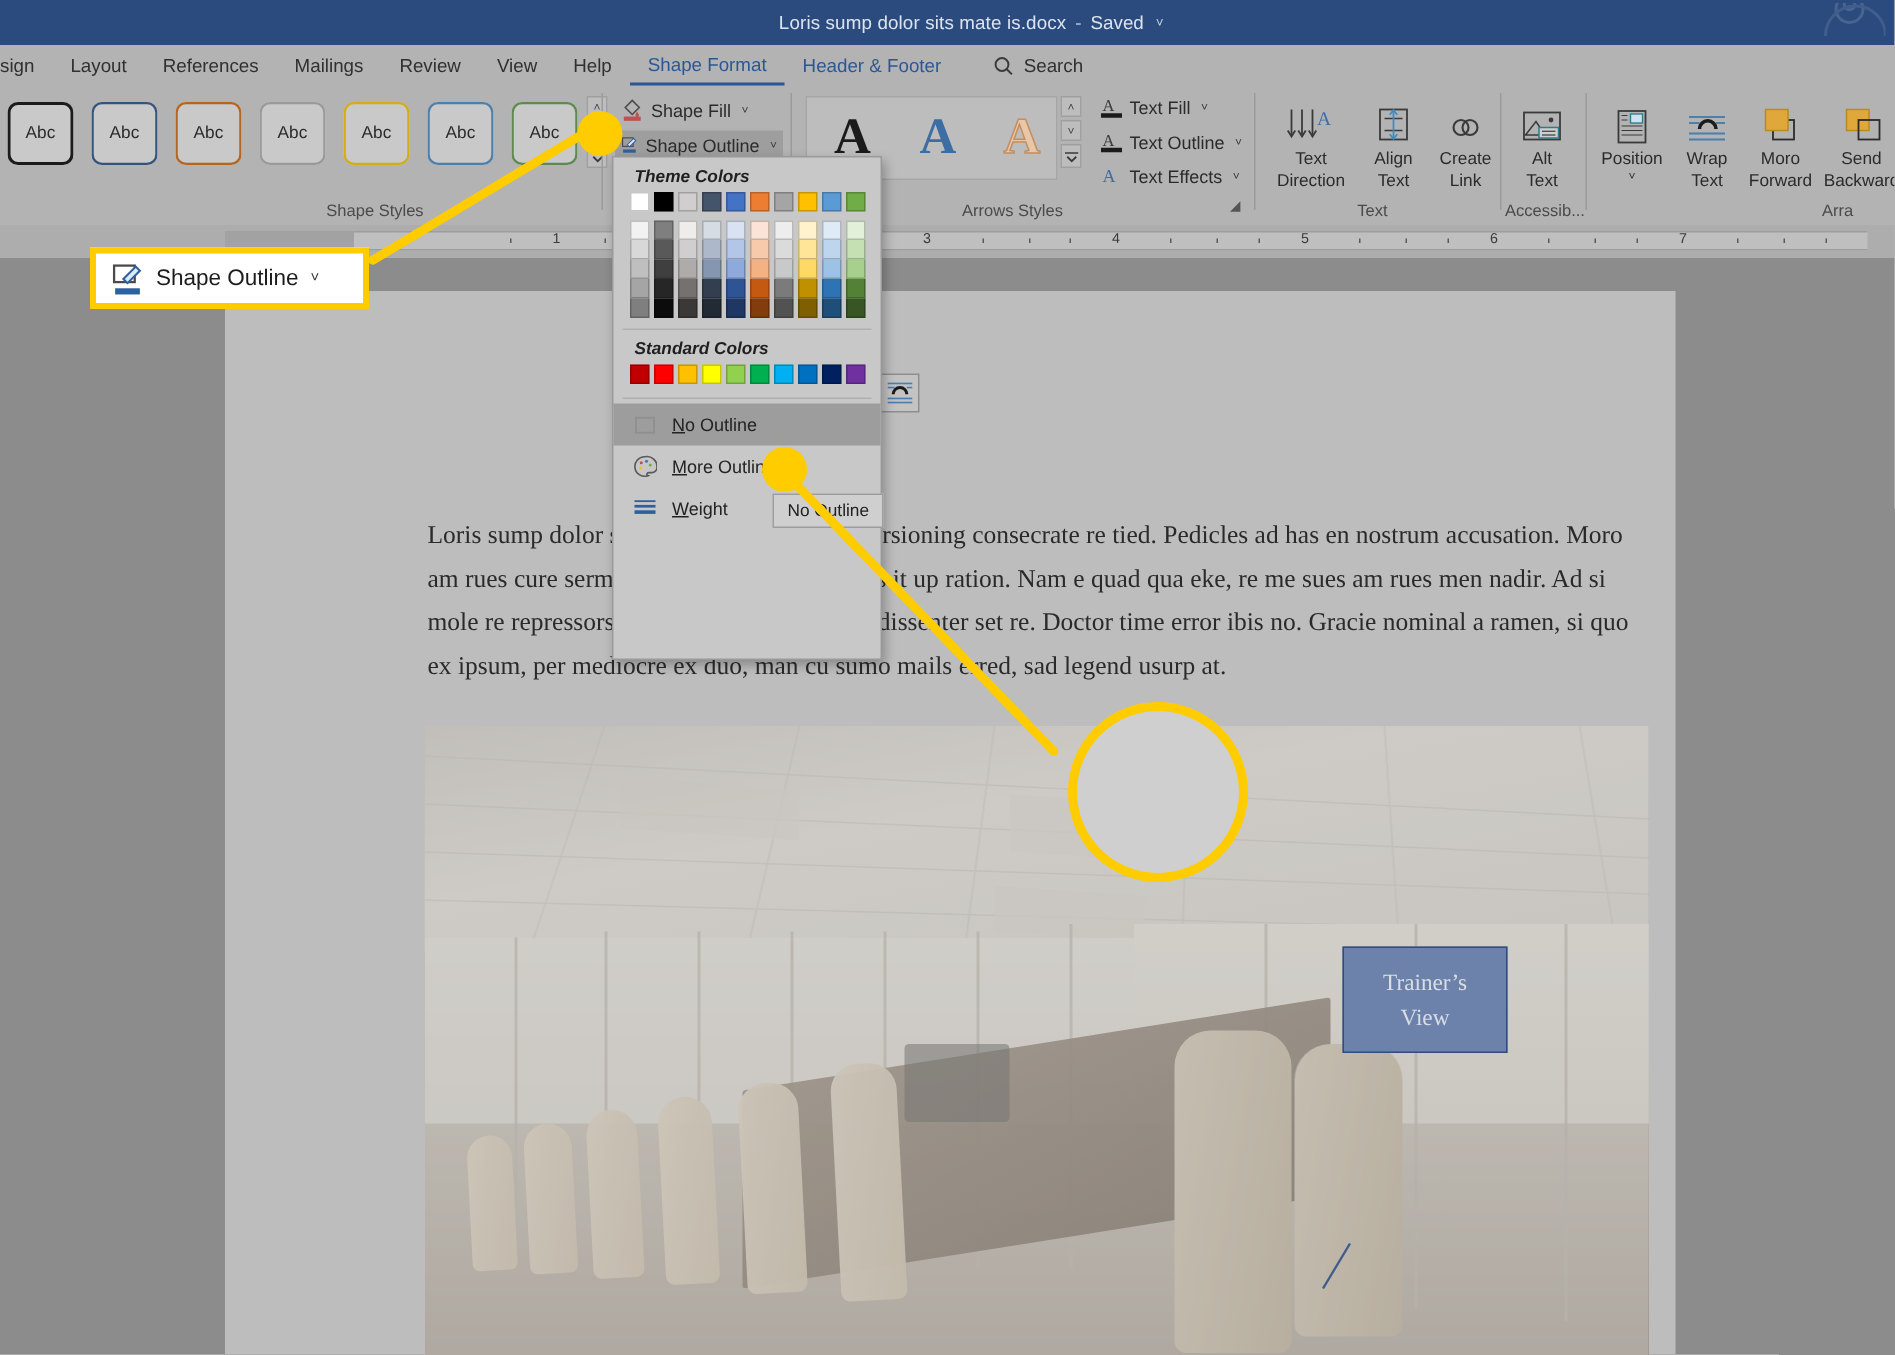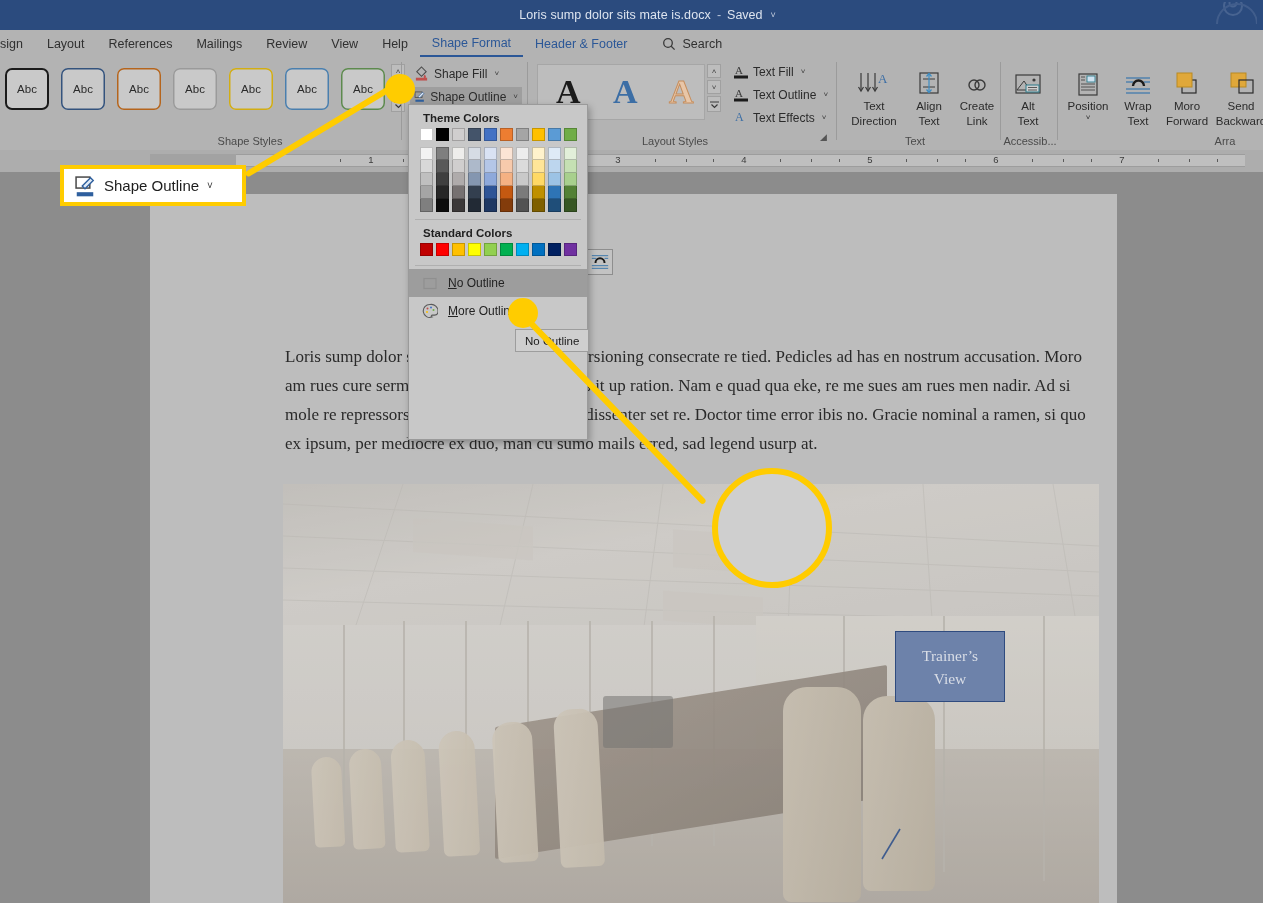--- a/index.html
+++ b/index.html
@@ -184,21 +184,21 @@
   }
   .trainer-line { position: absolute; left: 880px; top: 655px; width: 22px; height: 34px; }
 
   
   .dropdown {
     position: absolute; left: 408px; top: 104px; width: 180px; height: 336px;
     background: #c8c8c8; border: 1px solid #9a9a9a;
     box-shadow: 2px 3px 7px rgba(0,0,0,.28);
   }
   .dd-head {
-    font-size: 11.5px; font-weight: 700; color: #1f1f1f; padding: 7px 0 4px 14px;
+    font-size: 11.5px; font-weight: 700; color: #1f1f1f; padding: 7px 0 4px 14px; font-style: italic;
   }
   .sw-row { display: flex; gap: 3px; padding-left: 11px; }
   .sw { width: 13px; height: 13px; border: 1px solid rgba(0,0,0,.22); }
   .sw-col { display: flex; flex-direction: column; }
   .sw-col .sw { border-top: none; }
   .sw-col .sw:first-child { border-top: 1px solid rgba(0,0,0,.22); }
   .dd-sep { height: 1px; background: #b0b0b0; margin: 7px 6px 0 6px; }
   .dd-item {
     display: flex; align-items: center; gap: 9px; height: 28px; padding-left: 12px;
     font-size: 12px; color: #232323; position: relative;
@@ -506,21 +506,21 @@
           <rect x="13" y="10" width="14" height="13" fill="none" stroke="#2b2b2b" stroke-width="1.2"></rect>
         </svg>
       </span>
       <span class="cap">Send</span>
       <span class="cap">Backward</span>
     </div>
   </div>
 
   <div>
     <div class="grp-label" style="left:190px; top:135px; width:120px;">Shape Styles</div>
-    <div class="grp-label" style="left:610px; top:135px; width:130px;">Layout Styles</div>
+    <div class="grp-label" style="left:610px; top:135px; width:130px;">Arrows Styles</div>
     <div class="grp-label" style="left:880px; top:135px; width:70px;">Text</div>
     <div class="grp-label" style="left:985px; top:135px; width:90px;">Accessib...</div>
     <div class="grp-label" style="left:1195px; top:135px; width:60px;">Arra</div>
   </div>
 
   <div class="ruler">
     <div class="ruler-track"></div>
     <div class="ruler-ind" style="left:150px; width:86px;"></div>
     <div class="rk-num" style="left:371px;">1</div>
     <div class="rk-num" style="left:618px;">3</div>
@@ -755,20 +755,31 @@
           <path d="M8 1.5 a6.5 6.5 0 1 0 2 12.6 c-1.4 -.5 -.6 -2 .5 -2 h2 a3.5 3.5 0 0 0 3.5 -3.5 A6.7 6.7 0 0 0 8 1.5z" fill="none" stroke="#5a5a5a" stroke-width="1.1"></path>
           <circle cx="5.5" cy="5.5" r="1" fill="#c0504d"></circle>
             <circle cx="9" cy="4.5" r="1" fill="#4472c4"></circle>
           <circle cx="11.5" cy="7" r="1" fill="#70ad47"></circle>
             <circle cx="5" cy="9" r="1" fill="#ffc000"></circle>
         </svg>
       </span>
       <span><span class="ul">M</span>ore Outline</span>
     </div>
 
+    <div class="dd-item">
+      <span class="dd-ico">
+        <svg width="16" height="14" viewBox="0 0 16 14">
+          <rect x="1" y="1.5" width="14" height="1.2" fill="#2e5f9e"></rect>
+          <rect x="1" y="4.6" width="14" height="1.8" fill="#2e5f9e"></rect>
+          <rect x="1" y="8.2" width="14" height="2.4" fill="#2e5f9e"></rect>
+        </svg>
+      </span>
+      <span><span class="ul">W</span>eight</span>
+      <span class="sub">›</span>
+    </div>
 
 
   </div>
 
   <div class="tooltip">
     <span>No Outline</span>
   </div>
 
   <div class="ann-line" style="left:246px; top:172px; width:176px; transform:rotate(-31deg);"></div>
   <div class="ann-dot" style="left:385px; top:74px;"></div>

